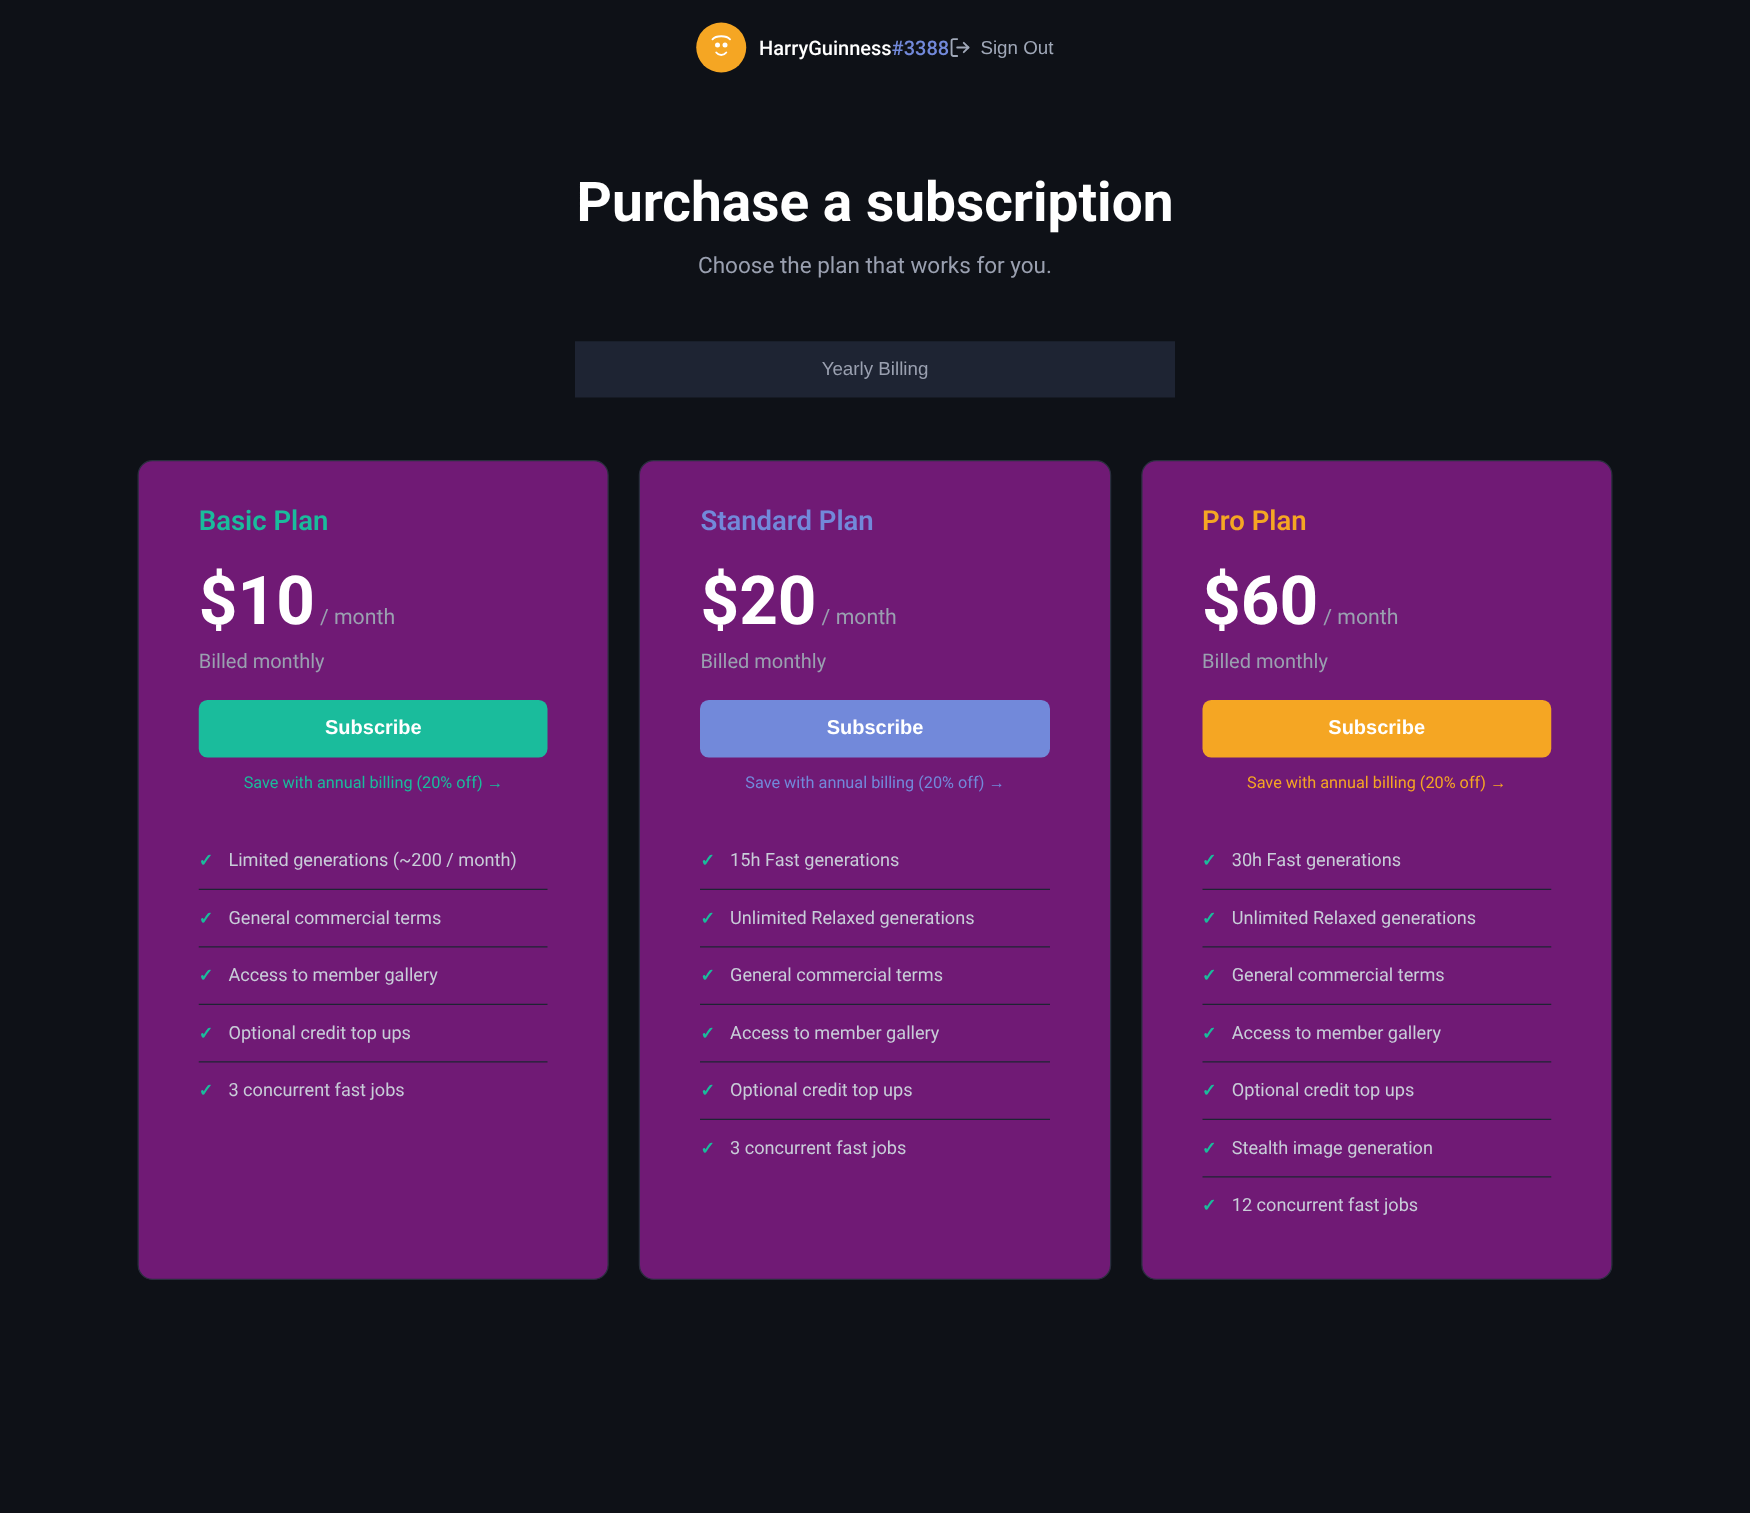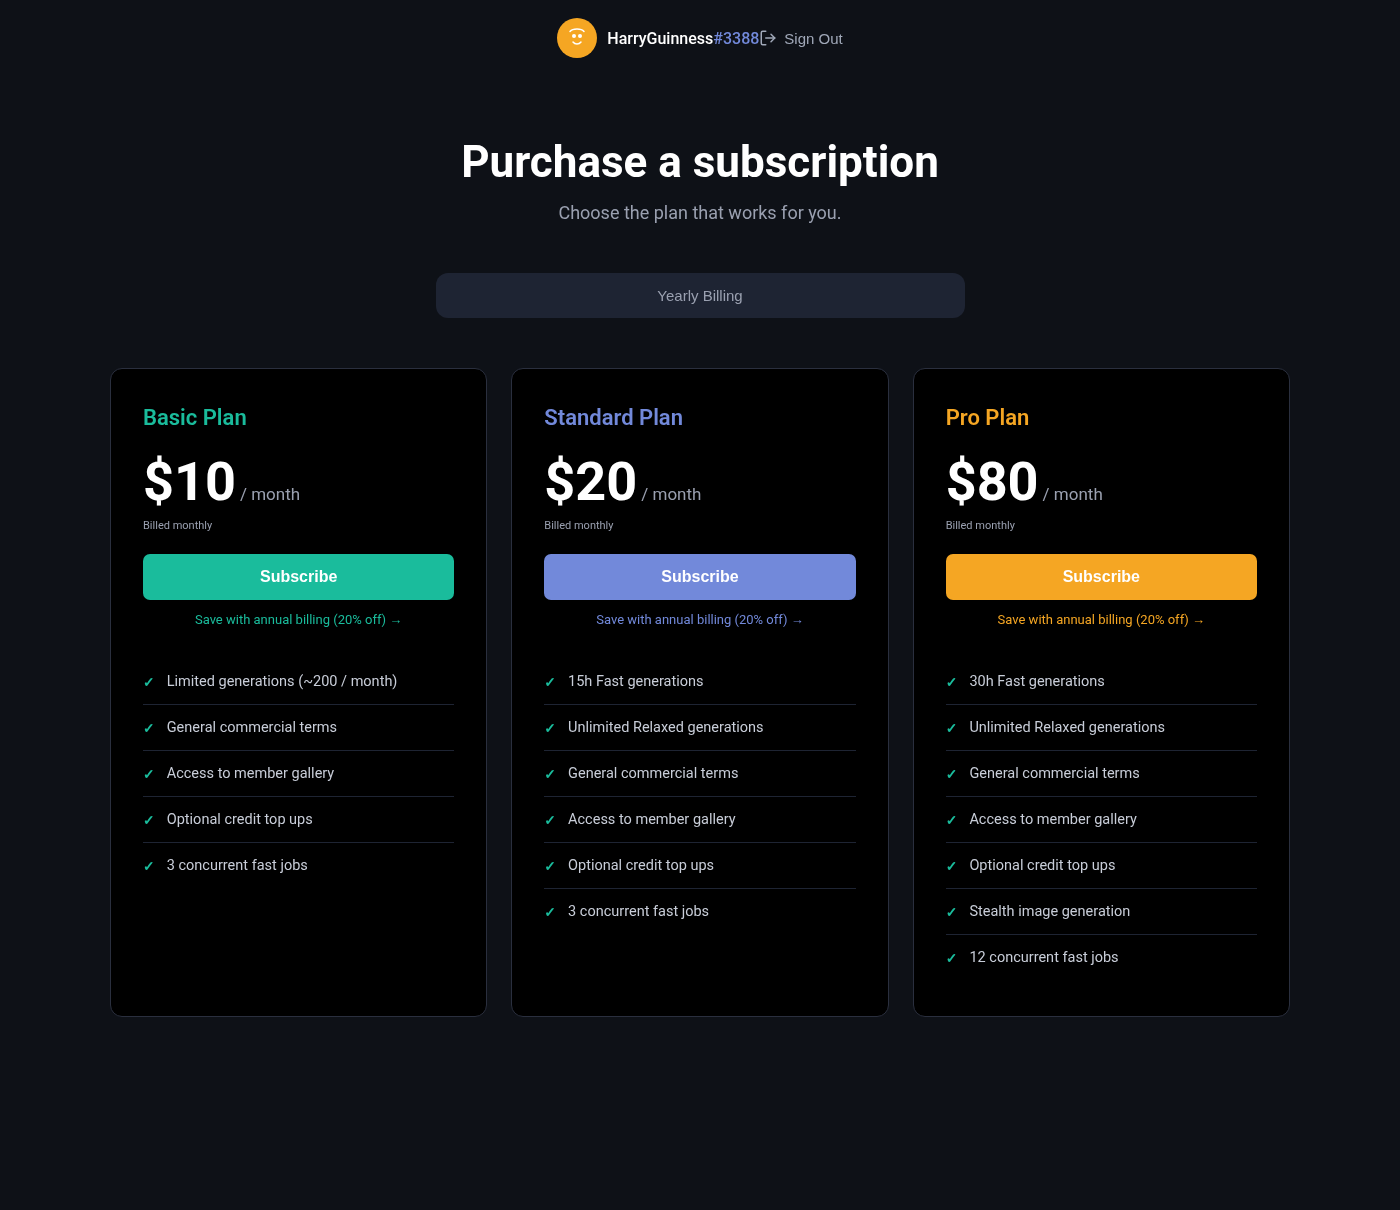--- a/index.html
+++ b/index.html
@@ -79,23 +79,23 @@
     
     .billing-toggle-wrapper {
       display: flex;
       justify-content: center;
       margin-bottom: 50px;
     }
 
     .billing-toggle {
       display: flex;
       background: #1e2433;
-      border-radius: 12px;
+      border-radius: 0;
       overflow: hidden;
-      width: 529px;
+      width: 480px;
     }
 
     .toggle-btn {
       flex: 1;
       padding: 14px 20px;
       font-size: 15px;
       font-weight: 500;
       border: none;
       cursor: pointer;
       transition: background 0.2s;
@@ -113,24 +113,24 @@
     .plans-grid {
       display: flex;
       justify-content: center;
       gap: 24px;
       padding: 0 60px;
       max-width: 1300px;
       margin: 0 auto;
     }
 
     .plan-card {
-      background: #000000;
+      background: #701a75;
       border: 1px solid #2a2f3e;
       border-radius: 12px;
-      padding: 36px 32px;
+      padding: 36px 48px;
       flex: 1;
       max-width: 380px;
     }
 
     .plan-name {
       font-size: 22px;
       font-weight: 600;
       margin-bottom: 20px;
     }
 
@@ -150,21 +150,21 @@
       font-weight: 700;
       color: #ffffff;
     }
 
     .price-period {
       font-size: 17px;
       color: #9aa0b0;
     }
 
     .billed-info {
-      font-size: 11px;
+      font-size: 16px;
       color: #9aa0b0;
       margin-bottom: 22px;
     }
 
     .subscribe-btn {
       width: 100%;
       padding: 14px;
       font-size: 16px;
       font-weight: 600;
       border: none;
@@ -326,21 +326,21 @@
       <li class="feature-item">
         <span class="check-icon">✓</span>
         <span>3 concurrent fast jobs</span>
       </li>
     </ul>
   </div>
 
   <div class="plan-card">
     <div class="plan-name pro">Pro Plan</div>
     <div class="price-row">
-      <span class="price-amount">$80</span>
+      <span class="price-amount">$60</span>
       <span class="price-period">/ month</span>
     </div>
     <div class="billed-info">Billed monthly</div>
     <button class="subscribe-btn pro">Subscribe</button>
     <a class="save-link pro">Save with annual billing (20% off) →</a>
     <ul class="features-list">
       <li class="feature-item">
         <span class="check-icon">✓</span>
         <span>30h Fast generations</span>
       </li>

